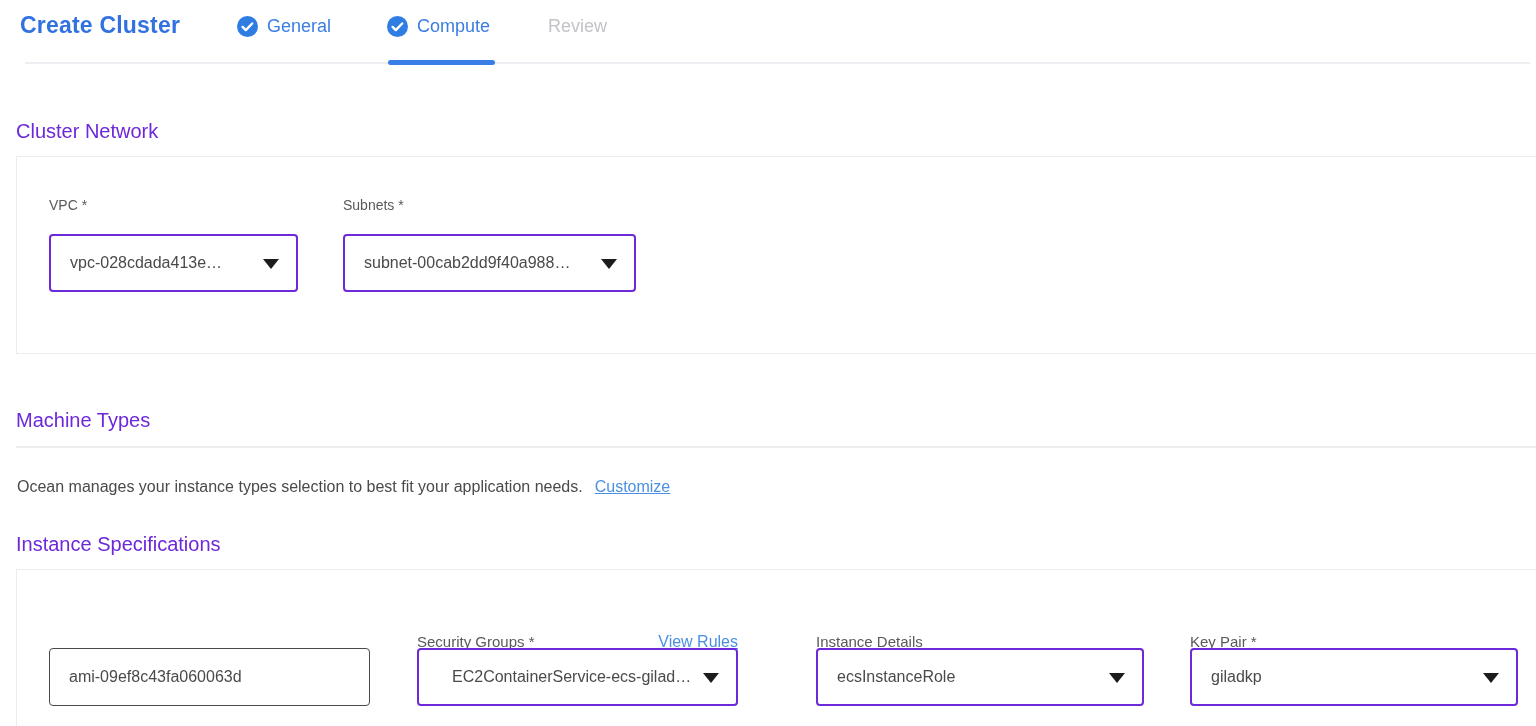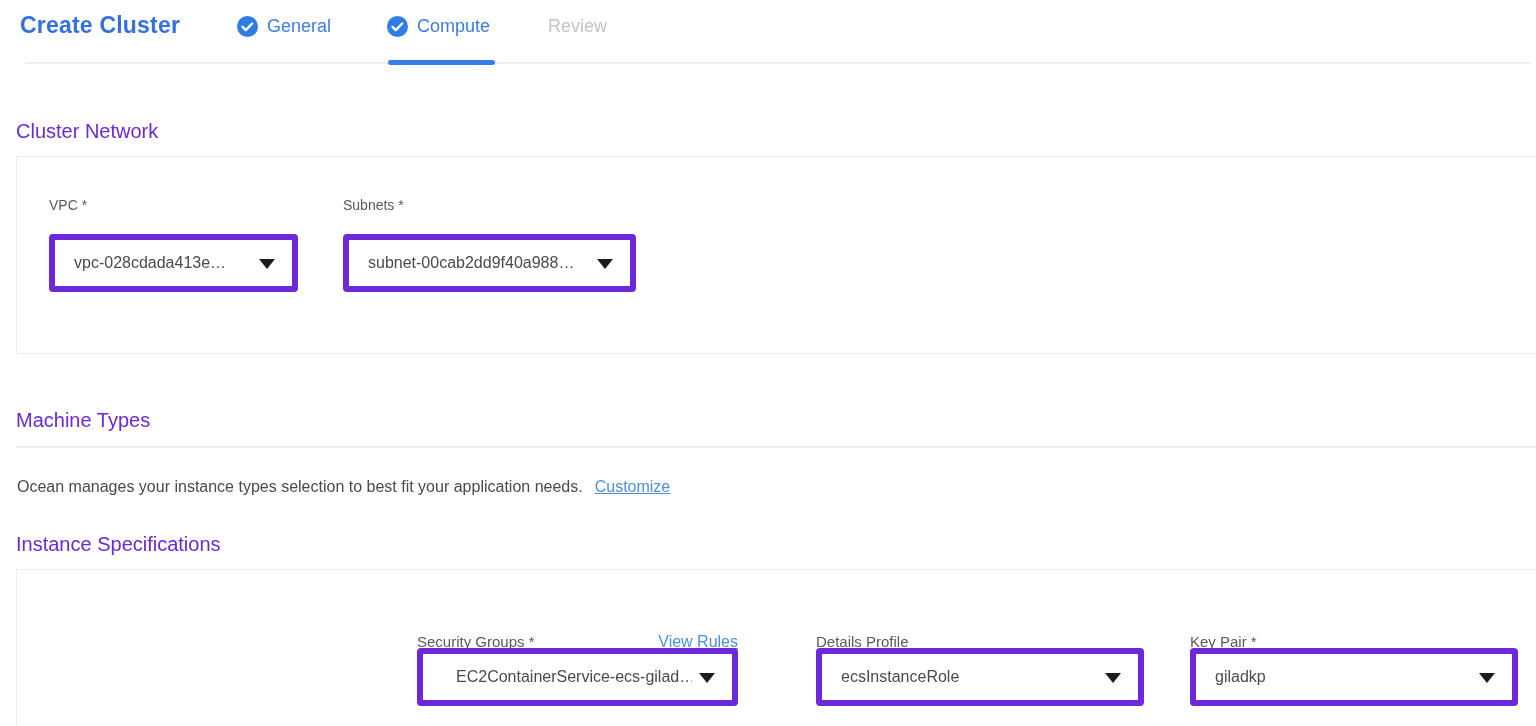--- a/index.html
+++ b/index.html
@@ -39,21 +39,21 @@
   .card-specs   { top:569px; height:157px; border-bottom:none; }
 
   
   .field-label { position:absolute; font-size:14px; color:#595959; white-space:nowrap; }
   .label-row { position:absolute; display:flex; justify-content:space-between;
                align-items:baseline; }
   .label-strong { font-size:16px; font-weight:600; color:#3f3f3f; white-space:nowrap; }
   .label-plain  { font-size:15px; color:#595959; white-space:nowrap;margin-top:20px; }
   .inline-link { font-size:16px; color:#4a90e2; text-decoration:underline; cursor:pointer;
                  white-space:nowrap; }
-  .dropdown { position:absolute; height:58px; border:6px solid #6d28d9; border-radius:4px;
+  .dropdown { position:absolute; height:58px; border:2px solid #6d28d9; border-radius:4px;
               background:#fff; display:flex; align-items:center; padding:0 40px 0 19px;
               font-size:16px; color:#4a4a4a; cursor:pointer; }
   .dropdown .value { overflow:hidden; white-space:nowrap; }
   .caret { position:absolute; right:17px; top:50%; margin-top:-4px; width:0; height:0;
            border-left:8px solid transparent; border-right:8px solid transparent;
            border-top:10px solid #1c1c1c; }
   .text-input { position:absolute; height:58px; border:1px solid #4a4a4a; border-radius:4px;
                 background:#fff; font-family:"Liberation Sans", sans-serif; font-size:16px;
                 color:#4a4a4a; padding:0 12px 0 19px; outline:none; }
 
@@ -129,32 +129,33 @@
 
   <div class="section-title st-machine">Machine Types</div>
   <div class="section-divider sd-machine"></div>
 
   <div class="machine-desc"><span>Ocean manages your instance types selection to best fit your application needs.</span><a class="inline-link">Customize</a></div>
 
   <div class="section-title st-specs">Instance Specifications</div>
 
   <div class="card card-specs"></div>
 
+  <input class="text-input in-image" type="text" value="ami-09ef8c43fa060063d" style="">
 
   <div class="label-row lr-sg">
     <span class="label-plain">Security Groups *</span>
     <a class="inline-link">View Rules</a>
   </div>
   <div class="dropdown dd-sg">
     <span class="value">EC2ContainerService-ecs-gilad…</span>
     <span class="caret"></span>
   </div>
 
   <div class="label-row lr-profile">
-    <span class="label-plain">Details Profile</span>
+    <span class="label-plain">Instance Details</span>
   </div>
   <div class="dropdown dd-profile">
     <span class="value">ecsInstanceRole</span>
     <span class="caret"></span>
   </div>
 
   <div class="label-row lr-keypair">
     <span class="label-plain">Key Pair *</span>
   </div>
   <div class="dropdown dd-keypair">

